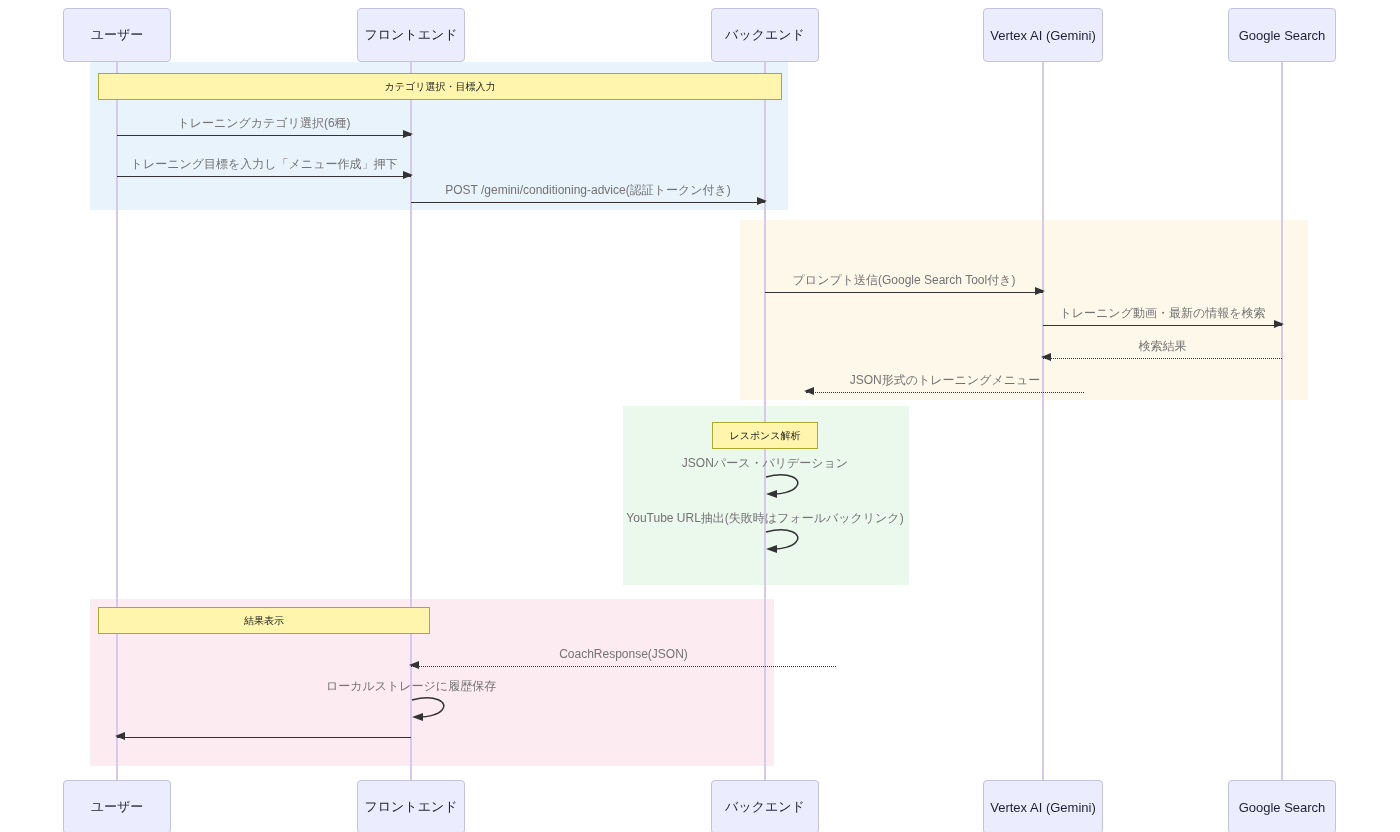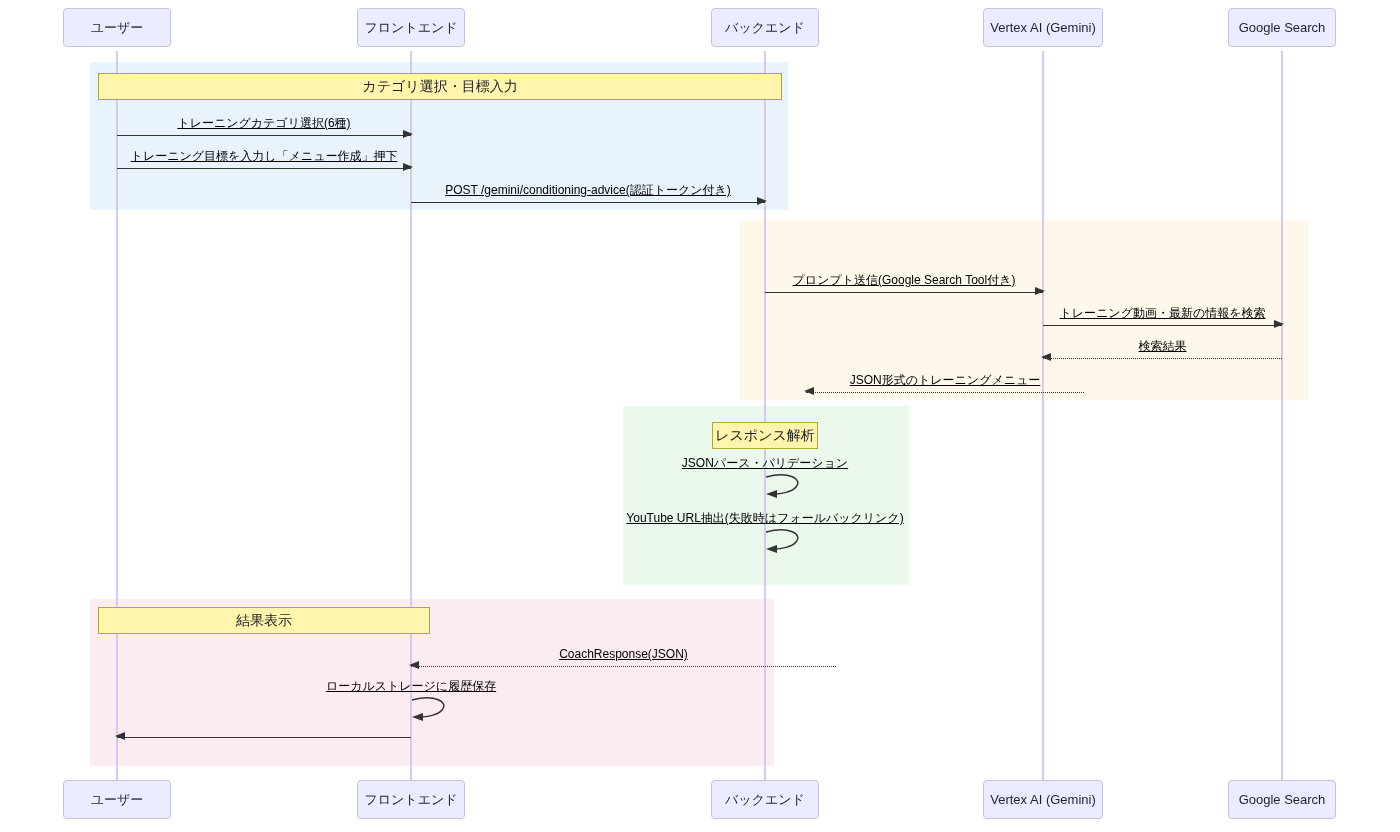--- a/index.html
+++ b/index.html
@@ -5,35 +5,35 @@
   * { margin:0; padding:0; box-sizing:border-box; }
   html,body { background:#ffffff; }
   body { font-family:"Liberation Sans","DejaVu Sans",sans-serif; }
   #canvas {
     position:relative; width:1400px; height:832px; background:#ffffff;
     overflow:hidden; color:#222;
   }
   .region { position:absolute; z-index:0; }
   .lifeline { position:absolute; width:2px; z-index:1; }
   .actor-box {
-    position:absolute; height:39px; z-index:3;
+    position:absolute; height:54px; z-index:3;
     background:#ececff; border:1px solid #c3c3dd; border-radius:4px;
     display:flex; align-items:center; justify-content:center;
     font-size:13px; color:#1f1f33;
   }
   .note {
     position:absolute; height:27px; z-index:2;
     background:#fff5ad; border:1px solid #aaaa33;
     display:flex; align-items:center; justify-content:center;
-    font-size:14px; color:#222;
+    font-size:10px; color:#222;
   }
   .msg { position:absolute; z-index:2; }
   .msg-label {
     height:16px; line-height:16px; margin-bottom:4px;
-    text-align:center; font-size:12px; color:#000000; white-space:nowrap;text-decoration:underline;
+    text-align:center; font-size:12px; color:#737373; white-space:nowrap;
   }
   .arrow { position:relative; height:0; border-top:1.5px solid #333; }
   .arrow.dotted { border-top:1.6px dotted #333; }
   .arrow.to-right::after {
     content:""; position:absolute; right:-2px; top:-6px;
     width:0; height:0; border-top:4.5px solid transparent;
     border-bottom:4.5px solid transparent; border-left:10px solid #333;
   }
   .arrow.to-left::after {
     content:""; position:absolute; left:-2px; top:-6px;
@@ -70,21 +70,21 @@
 
   <div class="note" style="left:98px; top:73px; width:684px;">カテゴリ選択・目標入力</div>
   <div class="note" style="left:712px; top:422px; width:106px;">レスポンス解析</div>
   <div class="note" style="left:98px; top:607px; width:332px;">結果表示</div>
 
   <div class="msg" style="left:117px; top:115px; width:294px;">
     <div class="msg-label">トレーニングカテゴリ選択(6種)</div>
     <div class="arrow solid to-right"></div>
   </div>
 
-  <div class="msg" style="left:117px; top:148px; width:294px;">
+  <div class="msg" style="left:117px; top:156px; width:294px;">
     <div class="msg-label">トレーニング目標を入力し「メニュー作成」押下</div>
     <div class="arrow solid to-right"></div>
   </div>
 
   <div class="msg" style="left:411px; top:182px; width:354px;">
     <div class="msg-label">POST /gemini/conditioning-advice(認証トークン付き)</div>
     <div class="arrow solid to-right"></div>
   </div>
 
   <div class="msg" style="left:765px; top:272px; width:278px;">

